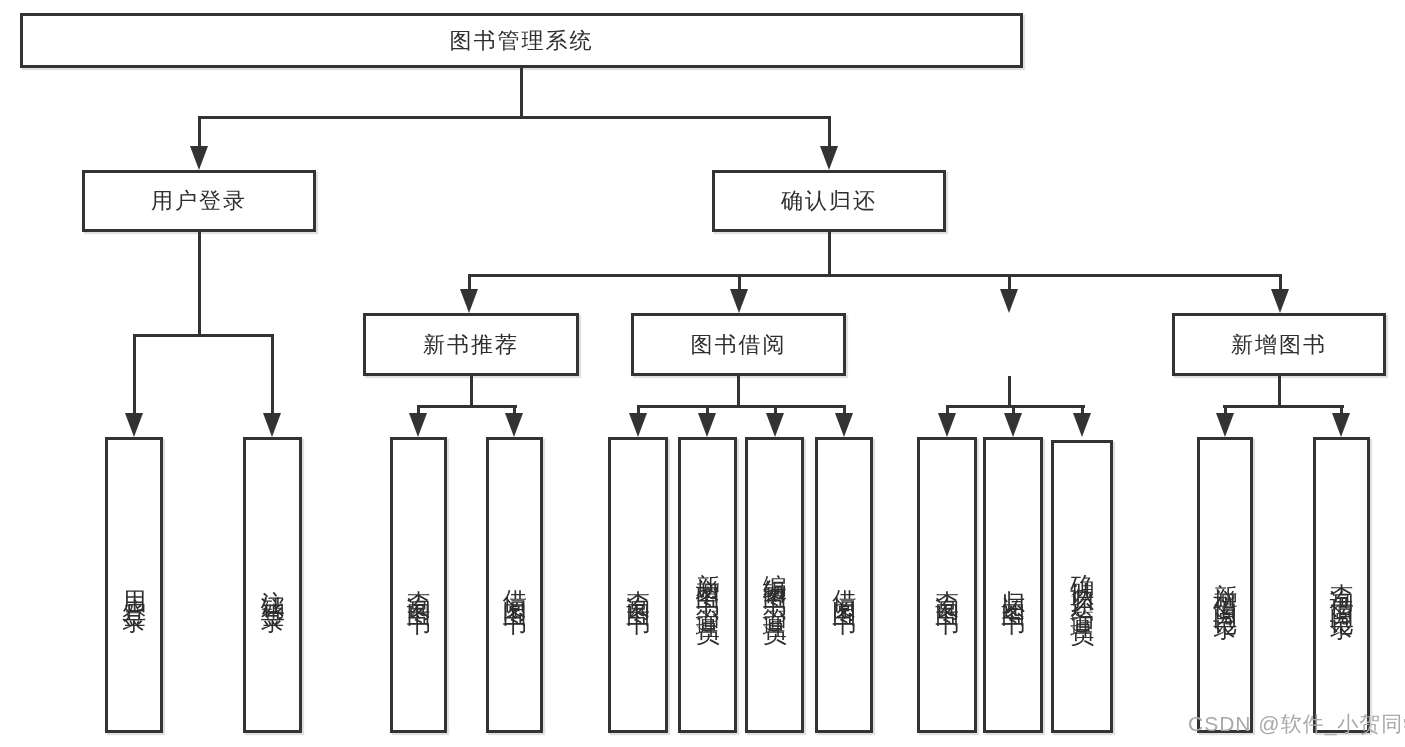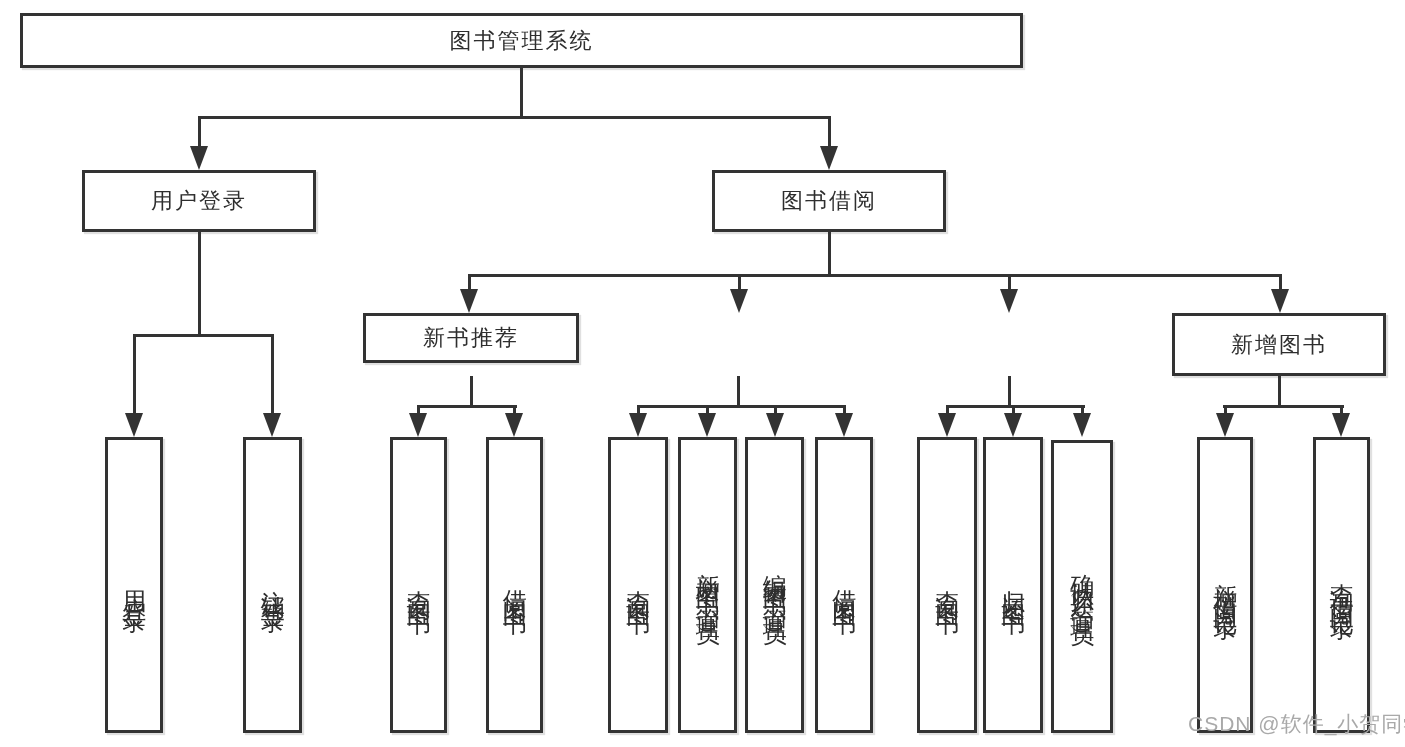--- a/index.html
+++ b/index.html
@@ -45,43 +45,46 @@
   <div class="hline" style="left:198px; top:116px; width:633px;"></div>
   <div class="vline" style="left:198px; top:118px; height:30px;"></div>
   <div class="ah" style="left:190px; top:146px;"></div>
   <div class="vline" style="left:828px; top:118px; height:30px;"></div>
   <div class="ah" style="left:820px; top:146px;"></div>
 
   <div class="box" style="left:82px; top:170px; width:234px; height:62px;">
     <span class="h-label">用户登录</span>
   </div>
   <div class="box" style="left:712px; top:170px; width:234px; height:62px;">
-    <span class="h-label">图书借阅</span>
+    <span class="h-label">确认归还</span>
   </div>
 
   <div class="vline" style="left:198px; top:232px; height:104px;"></div>
   <div class="hline" style="left:133px; top:334px; width:141px;"></div>
   <div class="vline" style="left:133px; top:336px; height:80px;"></div>
   <div class="ah" style="left:125px; top:413px;"></div>
   <div class="vline" style="left:271px; top:336px; height:80px;"></div>
   <div class="ah" style="left:263px; top:413px;"></div>
 
   <div class="vline" style="left:828px; top:232px; height:45px;"></div>
   <div class="hline" style="left:468px; top:274px; width:814px;"></div>
   <div class="vline" style="left:468px; top:277px; height:14px;"></div>
   <div class="ah" style="left:460px; top:289px;"></div>
   <div class="vline" style="left:738px; top:277px; height:14px;"></div>
   <div class="ah" style="left:730px; top:289px;"></div>
   <div class="vline" style="left:1008px; top:277px; height:14px;"></div>
   <div class="ah" style="left:1000px; top:289px;"></div>
   <div class="vline" style="left:1279px; top:277px; height:14px;"></div>
   <div class="ah" style="left:1271px; top:289px;"></div>
 
-  <div class="box" style="left:363px; top:313px; width:216px; height:50px;">
+  <div class="box" style="left:363px; top:313px; width:216px; height:63px;">
     <span class="h-label">新书推荐</span>
+  </div>
+  <div class="box" style="left:631px; top:313px; width:215px; height:63px;">
+    <span class="h-label">图书借阅</span>
   </div>
   <div class="box" style="left:1172px; top:313px; width:214px; height:63px;">
     <span class="h-label">新增图书</span>
   </div>
 
   <div class="vline" style="left:470px; top:376px; height:32px;"></div>
   <div class="hline" style="left:417px; top:405px; width:100px;"></div>
   <div class="vline" style="left:417px; top:408px; height:8px;"></div>
   <div class="ah" style="left:409px; top:413px;"></div>
   <div class="vline" style="left:513px; top:408px; height:8px;"></div>

